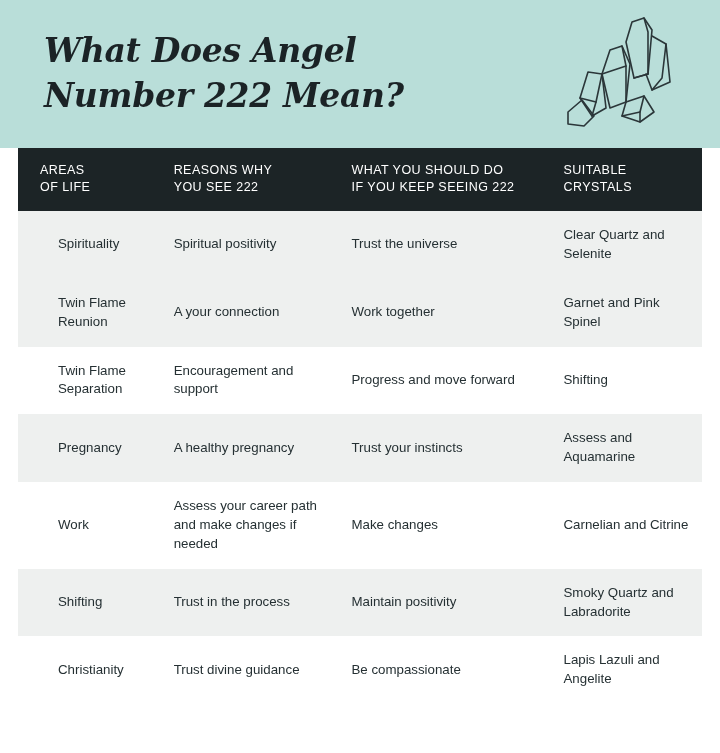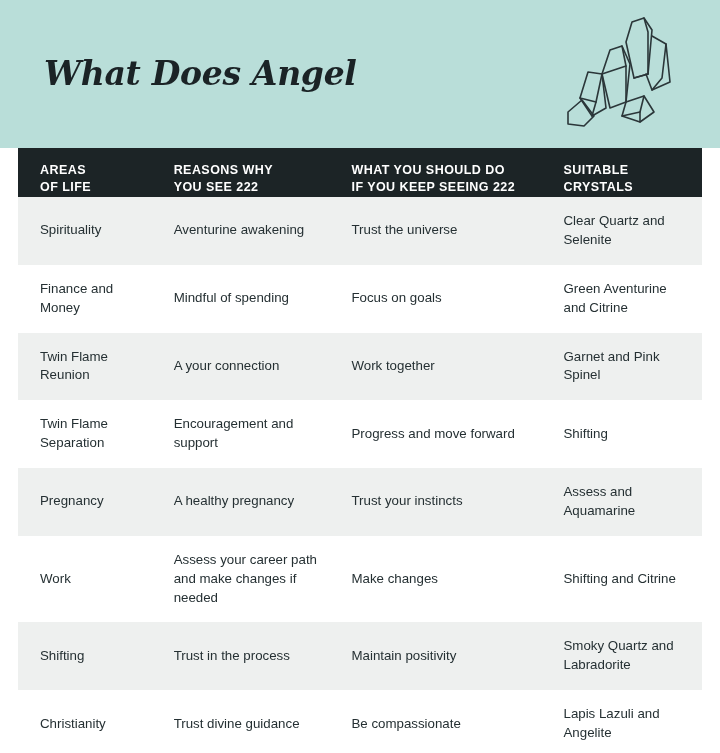--- a/index.html
+++ b/index.html
@@ -61,40 +61,40 @@
   table.matrix {
     width: 100%;
     border-collapse: collapse;
     table-layout: fixed;
   }
   table.matrix thead th {
     background: #1c2426;
     color: #ffffff;
     text-align: left;
     font-size: 12.5px;
-    font-weight: bold;
+    font-weight: normal;
     letter-spacing: 0.45px;
     line-height: 1.32;
-    padding: 14px 12px 2px 12px;
+    padding: 14px 12px 16px 12px;
     vertical-align: top;
     text-transform: uppercase;
   }
   table.matrix thead th:first-child {
     padding-left: 22px;
   }
   table.matrix tbody td {
     font-size: 13.3px;
     line-height: 1.42;
     color: #253033;
     padding: 15px 12px;
     vertical-align: middle;
     border: none;
   }
   table.matrix tbody td:first-child {
-    padding-left: 22px;
+    padding-left: 40px;
   }
   table.matrix tbody tr.alt td {
     background: #eef0ef;
   }
   table.matrix tbody tr.plain td {
     background: #ffffff;
   }
 
   col.c1 { width: 21%; }
   col.c2 { width: 26%; }
@@ -102,20 +102,21 @@
   col.c4 { width: 22%; }
 </style>
 </head>
 <body>
 
 <div class="infographic">
 
   <div class="header">
     <div class="header-title">
       <div>What Does Angel</div>
+      <div>Number 222 Mean?</div>
     </div>
     <div class="header-art">
       <svg viewBox="0 0 130 116" width="130" height="116" fill="none" stroke="#2b3639" stroke-width="1.6" stroke-linejoin="round" stroke-linecap="round">
         <path d="M84 6 L96 2 L104 14 L100 58 L86 62 L78 26 Z"></path>
         <path d="M96 2 L100 16 L100 58"></path>
         <path d="M86 62 L100 58"></path>
         <path d="M104 20 L118 28 L122 66 L104 74 L98 58"></path>
         <path d="M118 28 L114 62 L104 74"></path>
         <path d="M62 34 L74 30 L82 48 L78 86 L62 92 L54 58 Z"></path>
         <path d="M74 30 L78 50 L78 86"></path>
@@ -155,29 +156,23 @@
           </th>
           <th>
             <span>SUITABLE</span><br>
             <span>CRYSTALS</span>
           </th>
         </tr>
       </thead>
       <tbody>
         <tr class="alt">
           <td>Spirituality</td>
-          <td>Aventurine awakening</td>
+          <td>Spiritual positivity</td>
           <td>Trust the universe</td>
           <td>Clear Quartz and Selenite</td>
-        </tr>
-        <tr class="plain">
-          <td>Finance and Money</td>
-          <td>Mindful of spending</td>
-          <td>Focus on goals</td>
-          <td>Green Aventurine and Citrine</td>
         </tr>
         <tr class="alt">
           <td>Twin Flame Reunion</td>
           <td>A your connection</td>
           <td>Work together</td>
           <td>Garnet and Pink Spinel</td>
         </tr>
         <tr class="plain">
           <td>Twin Flame Separation</td>
           <td>Encouragement and support</td>
@@ -187,21 +182,21 @@
         <tr class="alt">
           <td>Pregnancy</td>
           <td>A healthy pregnancy</td>
           <td>Trust your instincts</td>
           <td>Assess and Aquamarine</td>
         </tr>
         <tr class="plain">
           <td>Work</td>
           <td>Assess your career path and make changes if needed</td>
           <td>Make changes</td>
-          <td>Shifting and Citrine</td>
+          <td>Carnelian and Citrine</td>
         </tr>
         <tr class="alt">
           <td>Shifting</td>
           <td>Trust in the process</td>
           <td>Maintain positivity</td>
           <td>Smoky Quartz and Labradorite</td>
         </tr>
         <tr class="plain">
           <td>Christianity</td>
           <td>Trust divine guidance</td>

